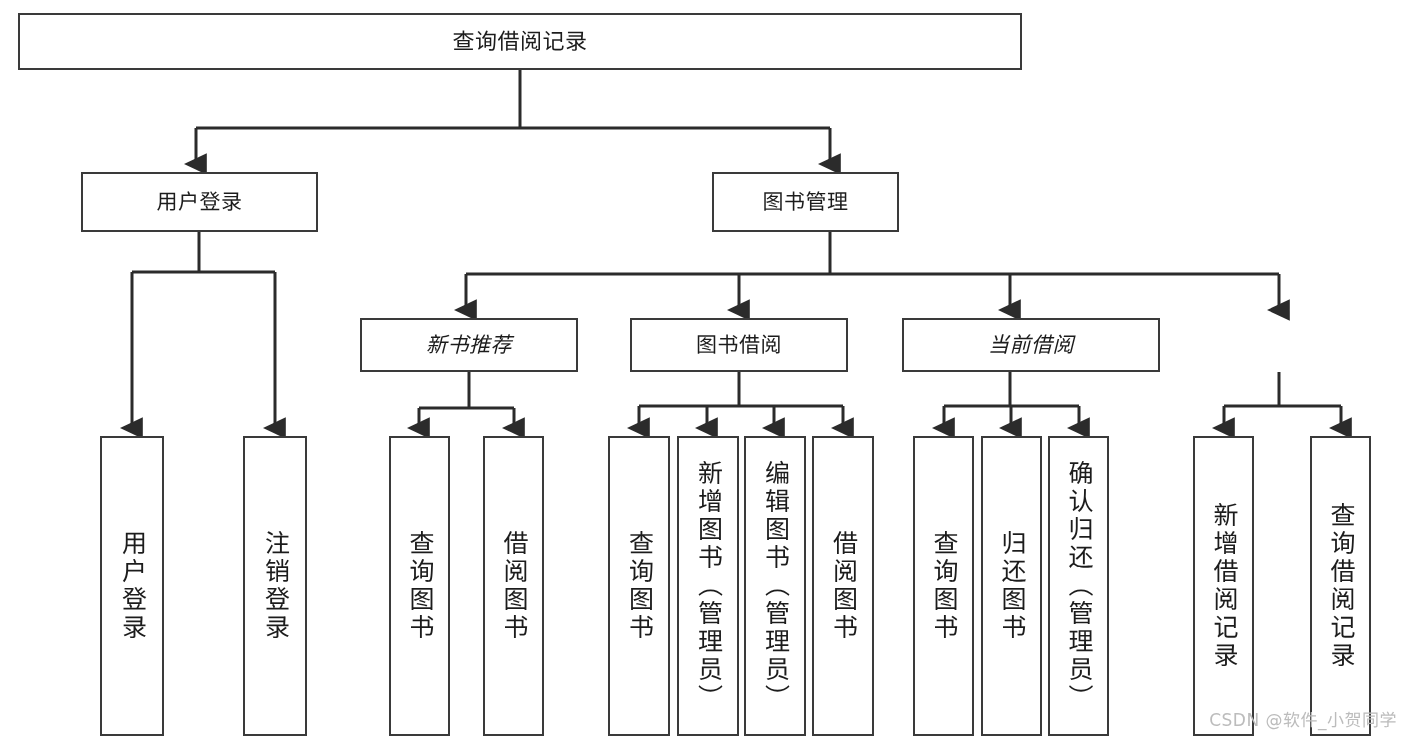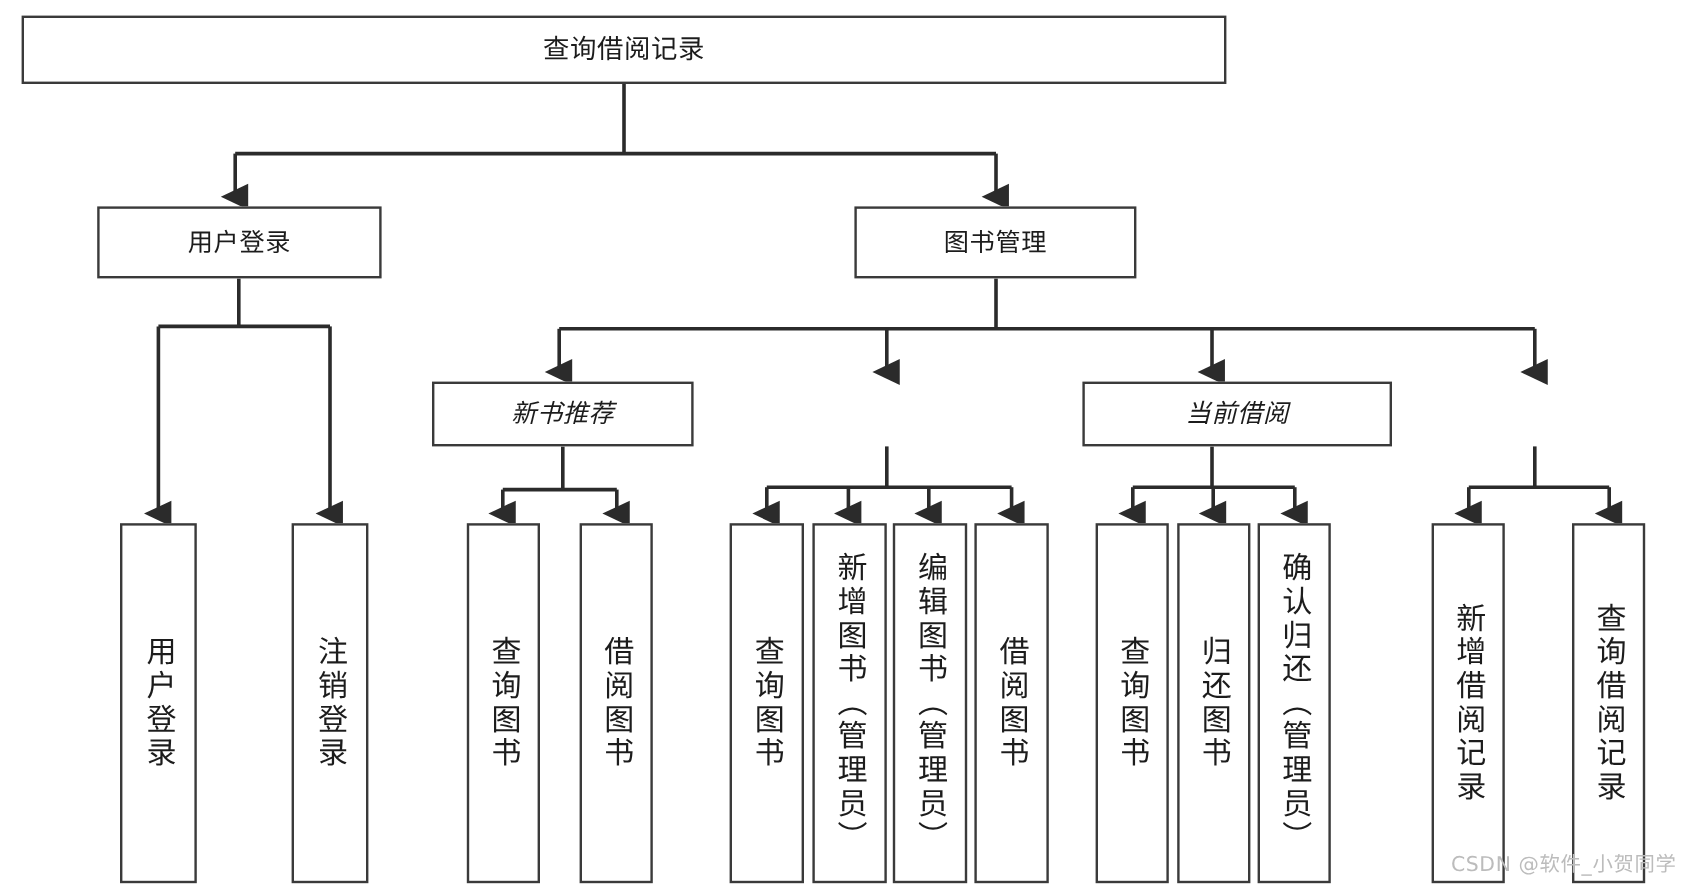--- a/index.html
+++ b/index.html
@@ -134,27 +134,30 @@
     </g>
   </svg>
 
   <div class="node horiz root" style="left:18px; top:13px; width:1004px; height:57px;">
     <span class="label">查询借阅记录</span>
   </div>
 
   <div class="node horiz" style="left:81px; top:172px; width:237px; height:60px;">
     <span class="label">用户登录</span>
   </div>
-  <div class="node horiz" style="left:712px; top:172px; width:235px; height:60px;">
+  <div class="node horiz" style="left:712px; top:172px; width:187px; height:60px;">
     <span class="label">图书管理</span>
   </div>
 
   <div class="node horiz" style="left:360px; top:318px; width:218px; height:54px;font-style:italic;">
     <span class="label">新书推荐</span>
   </div>
+  <div class="node horiz" style="left:630px; top:318px; width:218px; height:54px;">
+    <span class="label">图书借阅</span>
+  </div>
   <div class="node horiz" style="left:902px; top:318px; width:258px; height:54px;font-style:italic;">
     <span class="label">当前借阅</span>
   </div>
 
   <div class="node vert" style="left:100px; top:436px; width:64px; height:300px;">
     <span class="label">用户登录</span>
   </div>
   <div class="node vert" style="left:243px; top:436px; width:64px; height:300px;">
     <span class="label">注销登录</span>
   </div>

